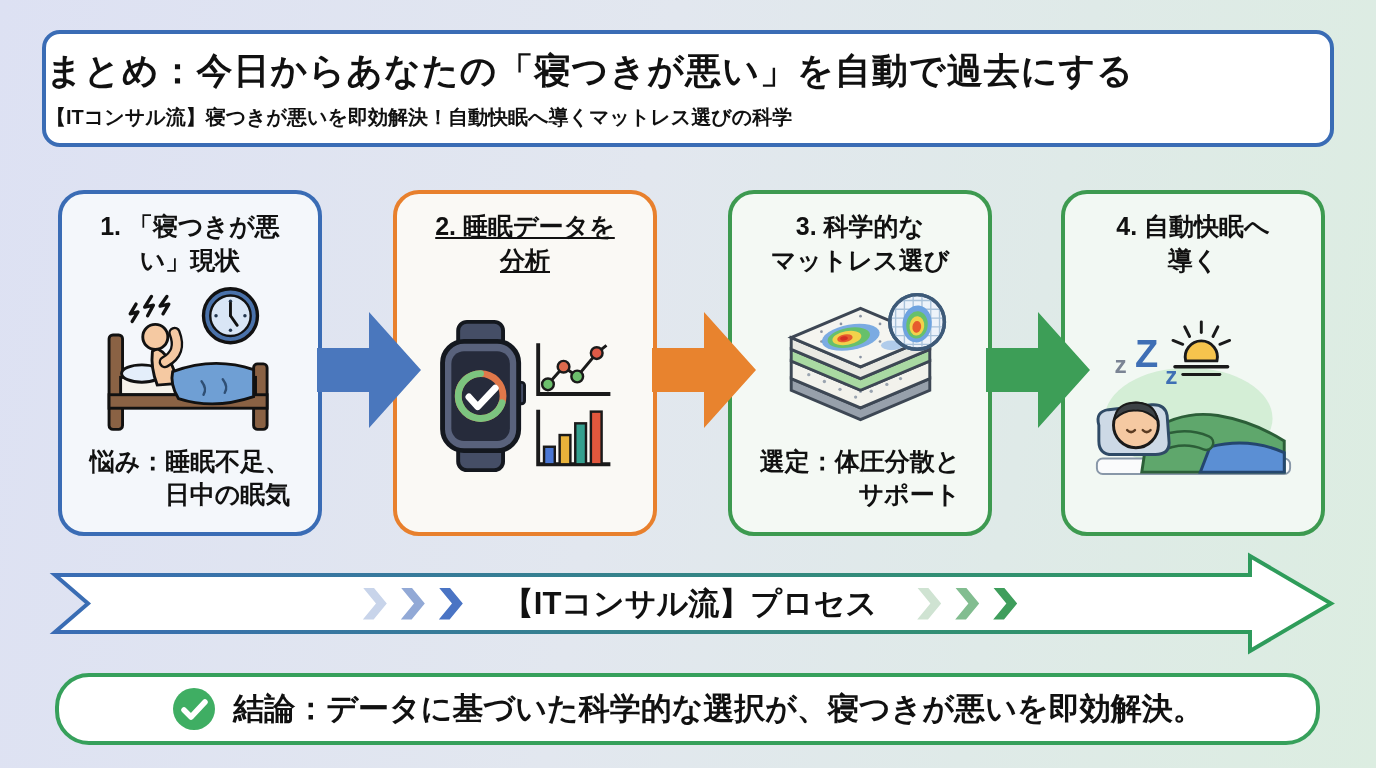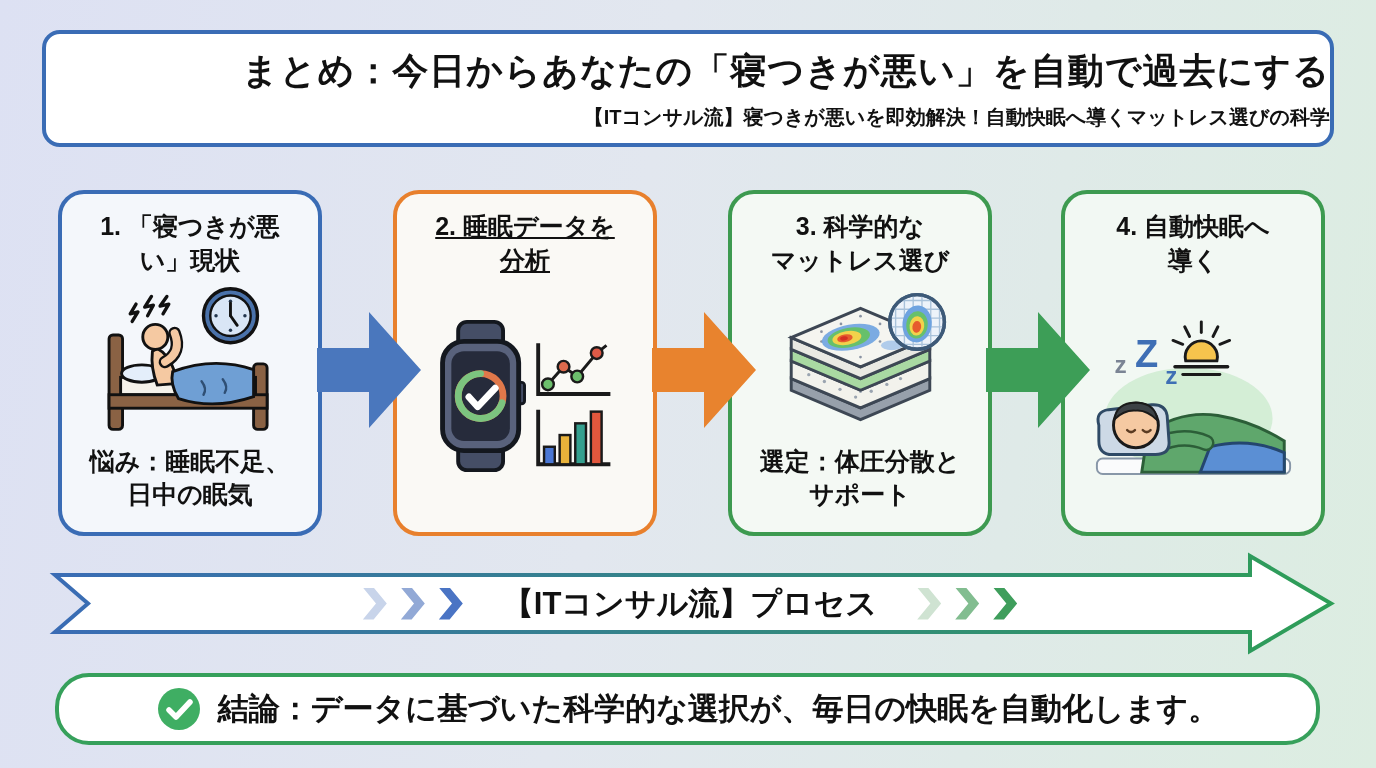--- a/index.html
+++ b/index.html
@@ -6,38 +6,38 @@
   body { font-family:"Liberation Sans","DejaVu Sans",sans-serif; }
   .canvas{
     position:relative; width:1376px; height:768px; overflow:hidden;
     background:linear-gradient(100deg,#dde1f3 0%,#e2e7ef 45%,#dcede1 100%);
     color:#111;
   }
   
   .header{
     position:absolute; left:42px; top:30px; width:1292px; height:117px;
     background:#fff; border:4px solid #3a6cb5; border-radius:18px;
-    display:flex; flex-direction:column; align-items:flex-end; justify-content:center; gap:8px;
+    display:flex; flex-direction:column; align-items:flex-start; justify-content:center; gap:8px;
   }
   .header .title{ font-size:36px; font-weight:800; letter-spacing:1px; white-space:nowrap; }
   .header .subtitle{ font-size:20px; font-weight:800; white-space:nowrap; }
   
   .step{
     position:absolute; top:190px; width:264px; height:346px;
     border:4px solid #888; border-radius:26px; background:#fff;
     display:flex; flex-direction:column; align-items:center;
     padding:16px 8px 16px;
   }
   .step-1{ left:58px; }  .step-2{ left:393px;text-decoration:underline; }  .step-3{ left:728px; }  .step-4{ left:1061px; }
   .step .step-title{
     font-size:25px; font-weight:800; line-height:1.35; text-align:center; white-space:pre-line;
   }
   .step .step-icon{ flex:1; display:flex; align-items:center; justify-content:center; width:100%; }
   .step .step-caption{
-    font-size:25px; font-weight:800; line-height:1.35; text-align:center; white-space:pre-line;
+    font-size:25px; font-weight:800; line-height:1.35; text-align:right; white-space:pre-line;
     margin-bottom:4px;
   }
   
   .flow-arrow{
     position:absolute; top:312px; width:104px; height:116px;
     clip-path:polygon(0 31%, 50% 31%, 50% 0, 100% 50%, 50% 100%, 50% 69%, 0 69%);
     background:#4a77bd;
   }
   .flow-arrow-1{ left:317px; } .flow-arrow-2{ left:652px; } .flow-arrow-3{ left:986px; }
   
@@ -265,16 +265,16 @@
     <div class="chev" style="background-color: rgb(207, 227, 210);"></div>
     <div class="chev" style="background-color: rgb(130, 189, 144);"></div>
     <div class="chev" style="background-color: rgb(63, 158, 92);"></div>
   </div>
 
   <div class="conclusion" style="border-color: rgb(54, 160, 91);">
     <svg width="46" height="46" viewBox="0 0 46 46">
       <circle cx="23" cy="23" r="21" fill="#3fae63" style="fill: rgb(63, 174, 99);"></circle>
       <path d="M13 24 l7 7 l14 -15" fill="none" stroke="#fff" stroke-width="5.5" stroke-linecap="round" stroke-linejoin="round"></path>
     </svg>
-    <div class="conclusion-text">結論：データに基づいた科学的な選択が、毎日の快眠を自動化します。</div>
+    <div class="conclusion-text">結論：データに基づいた科学的な選択が、寝つきが悪いを即効解決。</div>
   </div>
 
 </div>
 
 </body></html>

